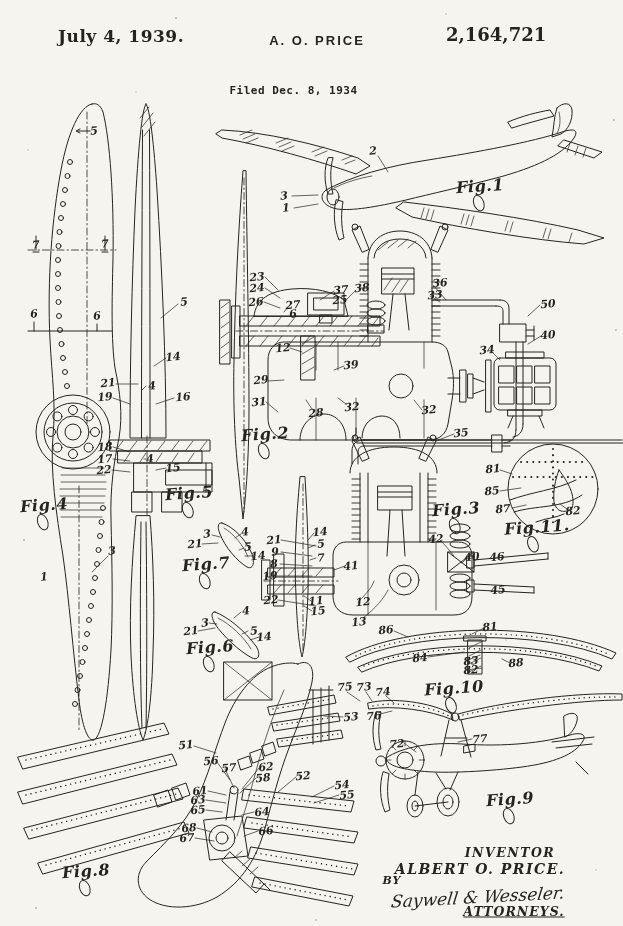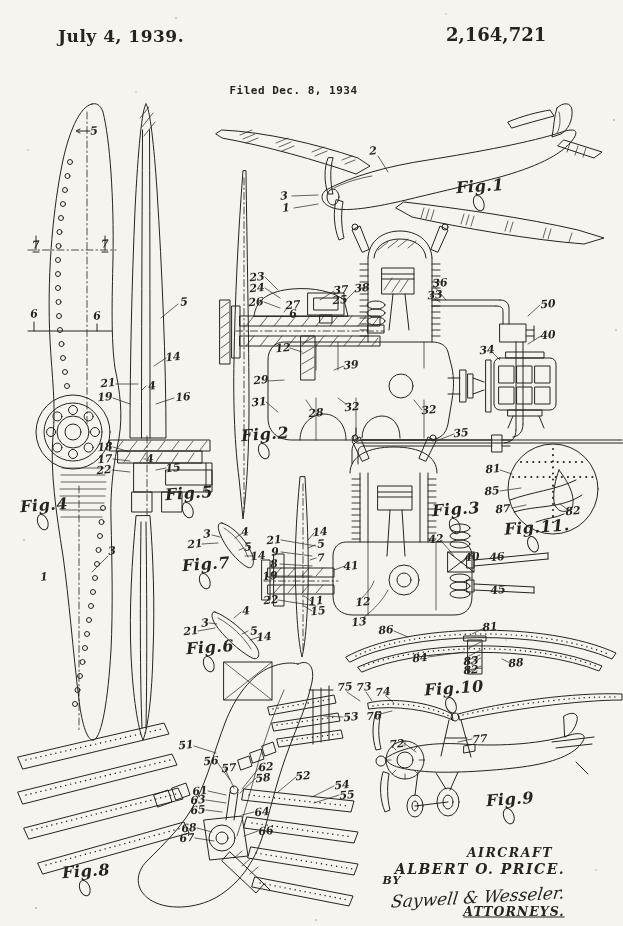--- a/index.html
+++ b/index.html
@@ -36,20 +36,21 @@
   .sig-by{font:italic bold 11px "DejaVu Serif",serif;letter-spacing:1px;}
   .sig-script{font:italic 17px "DejaVu Serif",serif;transform:translate(-50%,-50%) rotate(-3deg) skewX(-10deg);}
   .sig-attorneys{font:italic bold 12.5px "DejaVu Serif",serif;letter-spacing:1px;text-decoration:underline;}
 </style>
 </head>
 <body style="background: rgb(245, 244, 239);">
 
 <div id="page" style="color: rgb(38, 36, 31); margin-left: 16px;">
 
   <div class="hdr hdr-date">July 4, 1939.</div>
+  <div class="hdr hdr-name">A. O. PRICE</div>
   <div class="hdr hdr-num">2,164,721</div>
   <div class="hdr hdr-filed">Filed Dec. 8, 1934</div>
 
   <svg id="art" viewBox="0 0 623 926" width="623" height="926">
 
     <g>
       <path d="M76,104 C64,106 52,132 45,170 C36,218 31,280 34,340 C36,378 40,404 37,436 C34,470 40,512 47,556 C53,598 57,652 63,700 C66,726 72,742 78,740 C86,736 92,700 95,650 C97,610 96,560 95,520 C94,488 98,462 103,438 C107,414 104,392 99,368 C95,340 96,300 97,258 C98,198 94,140 87,112 C84,104 80,103 76,104 Z"></path>
       <path class="cl" d="M71,112 V425 M63,486 V732"></path>
       <path class="cl" d="M12,250 H100"></path>
       <path d="M20,236 V250 M89,236 V250 M17,252 h6 M86,252 h6"></path>
@@ -474,18 +475,18 @@
       <span class="callout" style="left: 182px; top: 810px;">65</span>
       <span class="callout" style="left: 173px; top: 828px;">68</span>
       <span class="callout" style="left: 171px; top: 838px;">67</span>
       <span class="callout" style="left: 250px; top: 831px;">66</span>
       <span class="callout" style="left: 246px; top: 812px;">64</span>
       <span class="callout" style="left: 287px; top: 776px;">52</span>
       <span class="callout" style="left: 326px; top: 785px;">54</span>
       <span class="callout" style="left: 331px; top: 795px;">55</span>
     </div>
 
-  <div class="sig sig-inventor" style="left:494px;top:852px">AIRCRAFT</div>
+  <div class="sig sig-inventor" style="left:494px;top:852px">INVENTOR</div>
   <div class="sig sig-name" style="left:464px;top:869px">ALBERT O. PRICE.</div>
   <div class="sig sig-by" style="left:376px;top:880px">BY</div>
   <div class="sig sig-script" style="left:462px;top:897px">Saywell &amp; Wesseler.</div>
   <div class="sig sig-attorneys" style="left:498px;top:911px">ATTORNEYS.</div>
 </div>
 
 </body></html>

